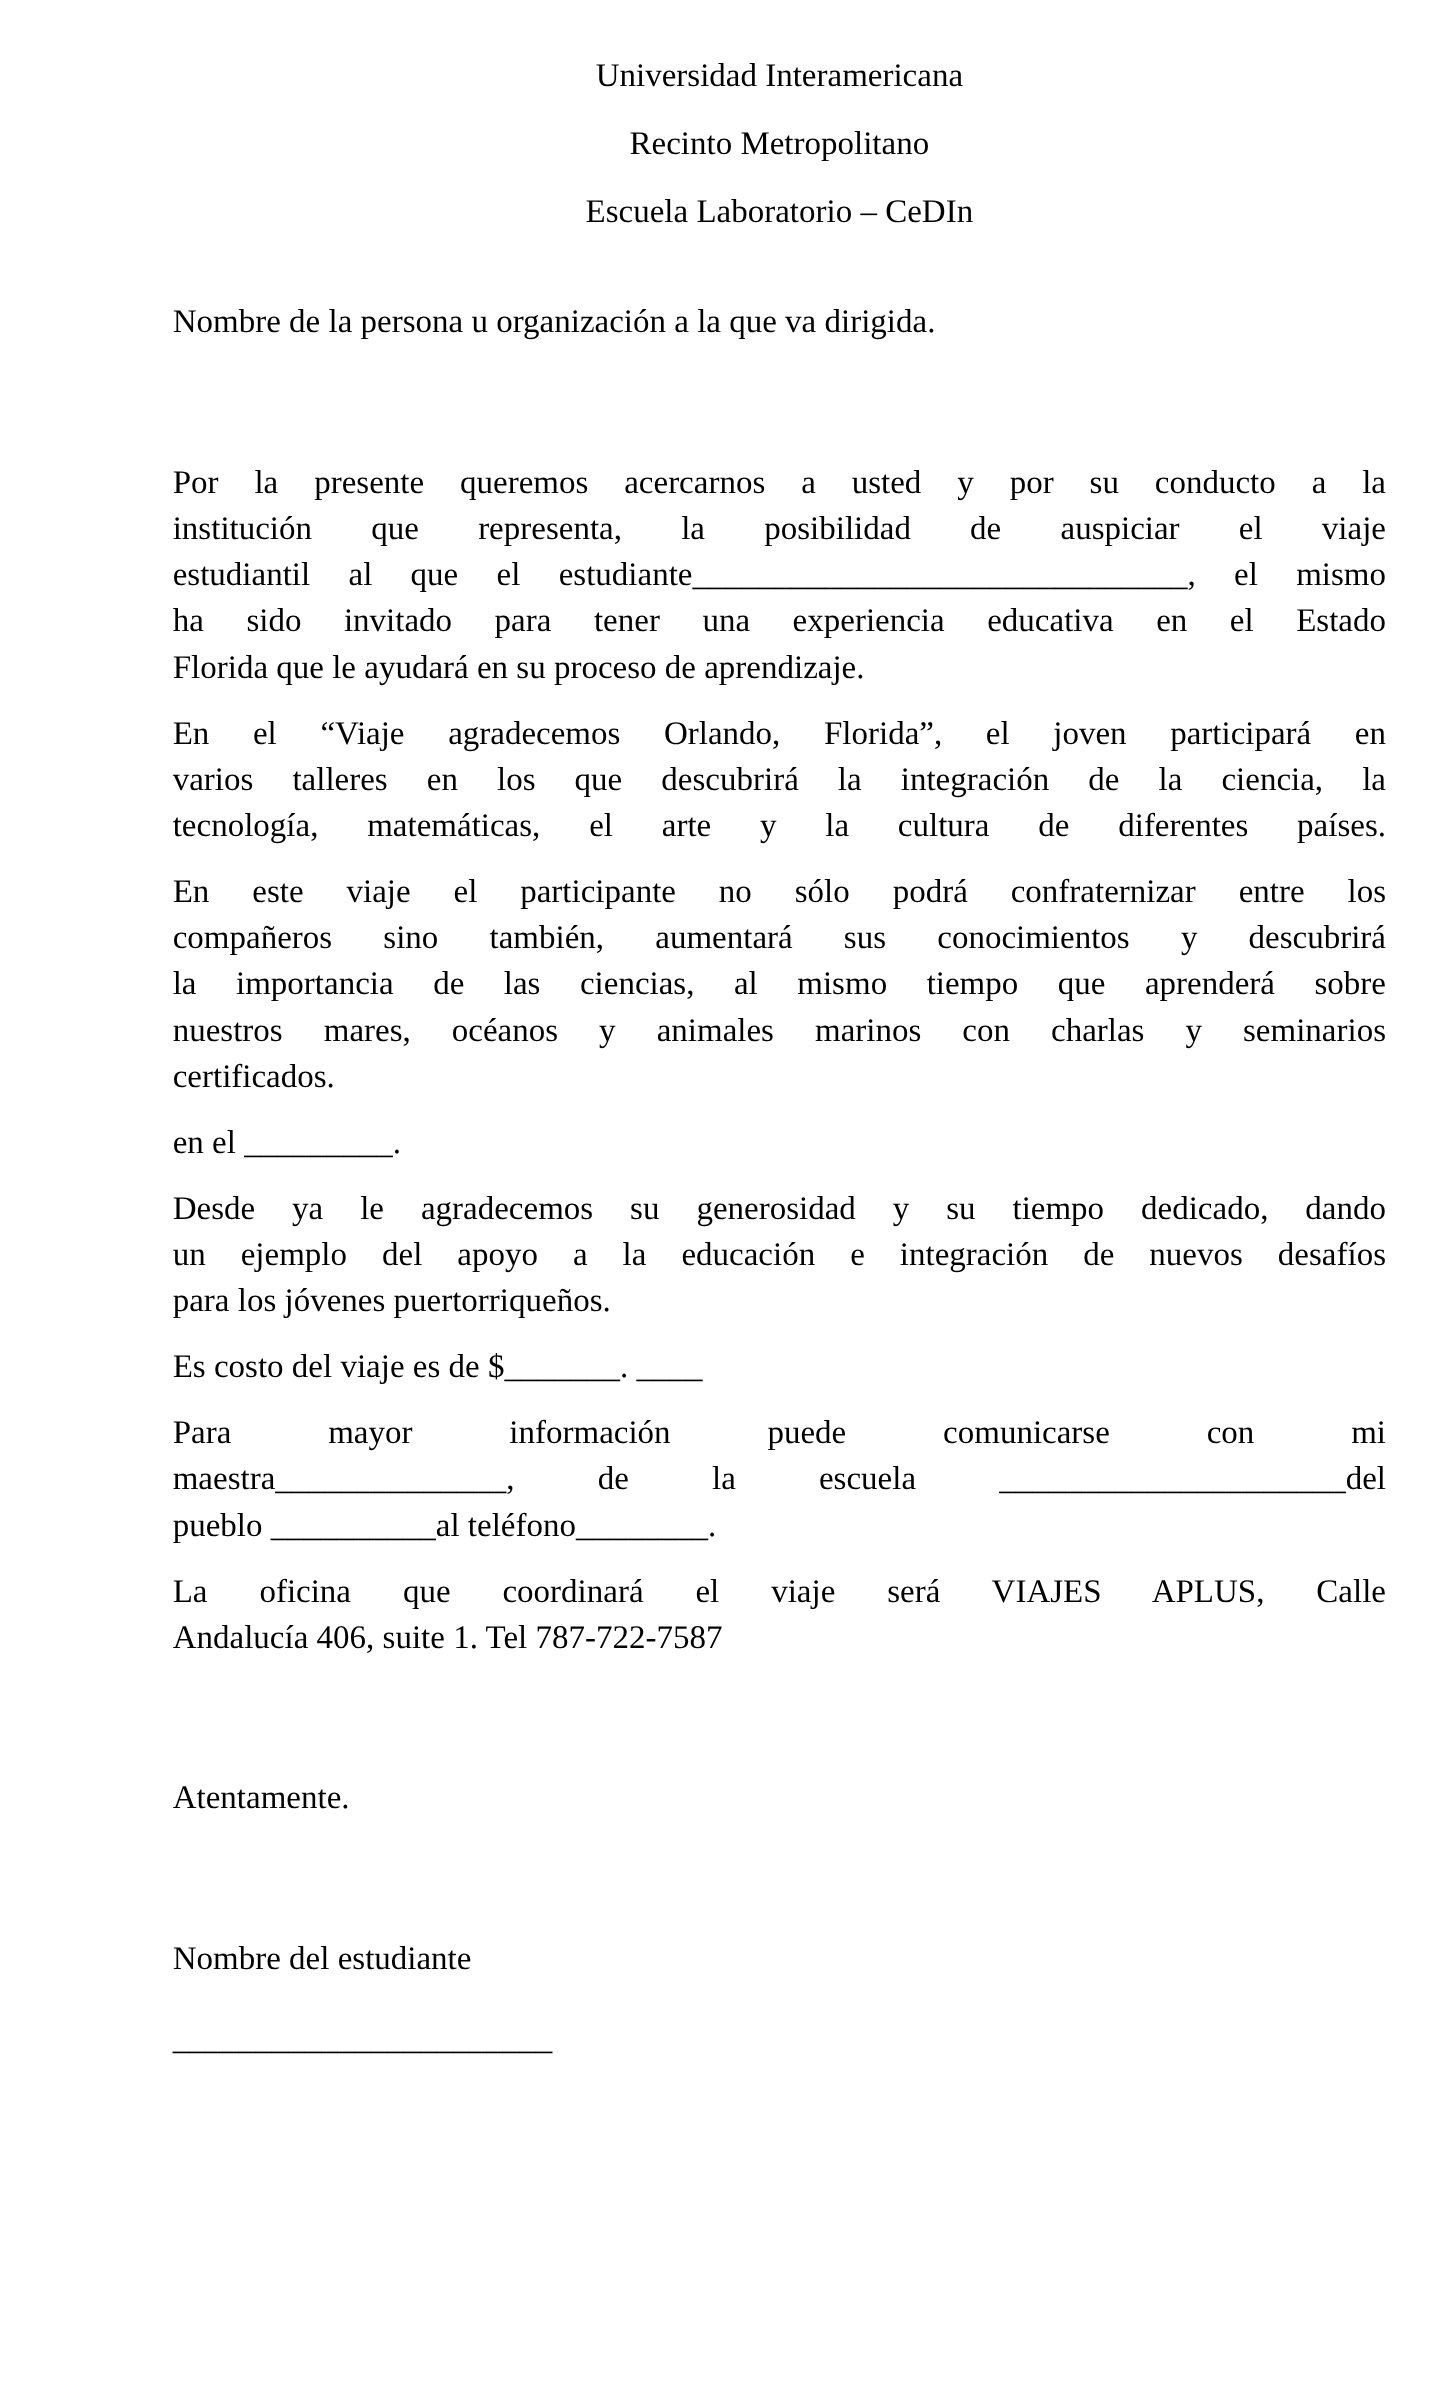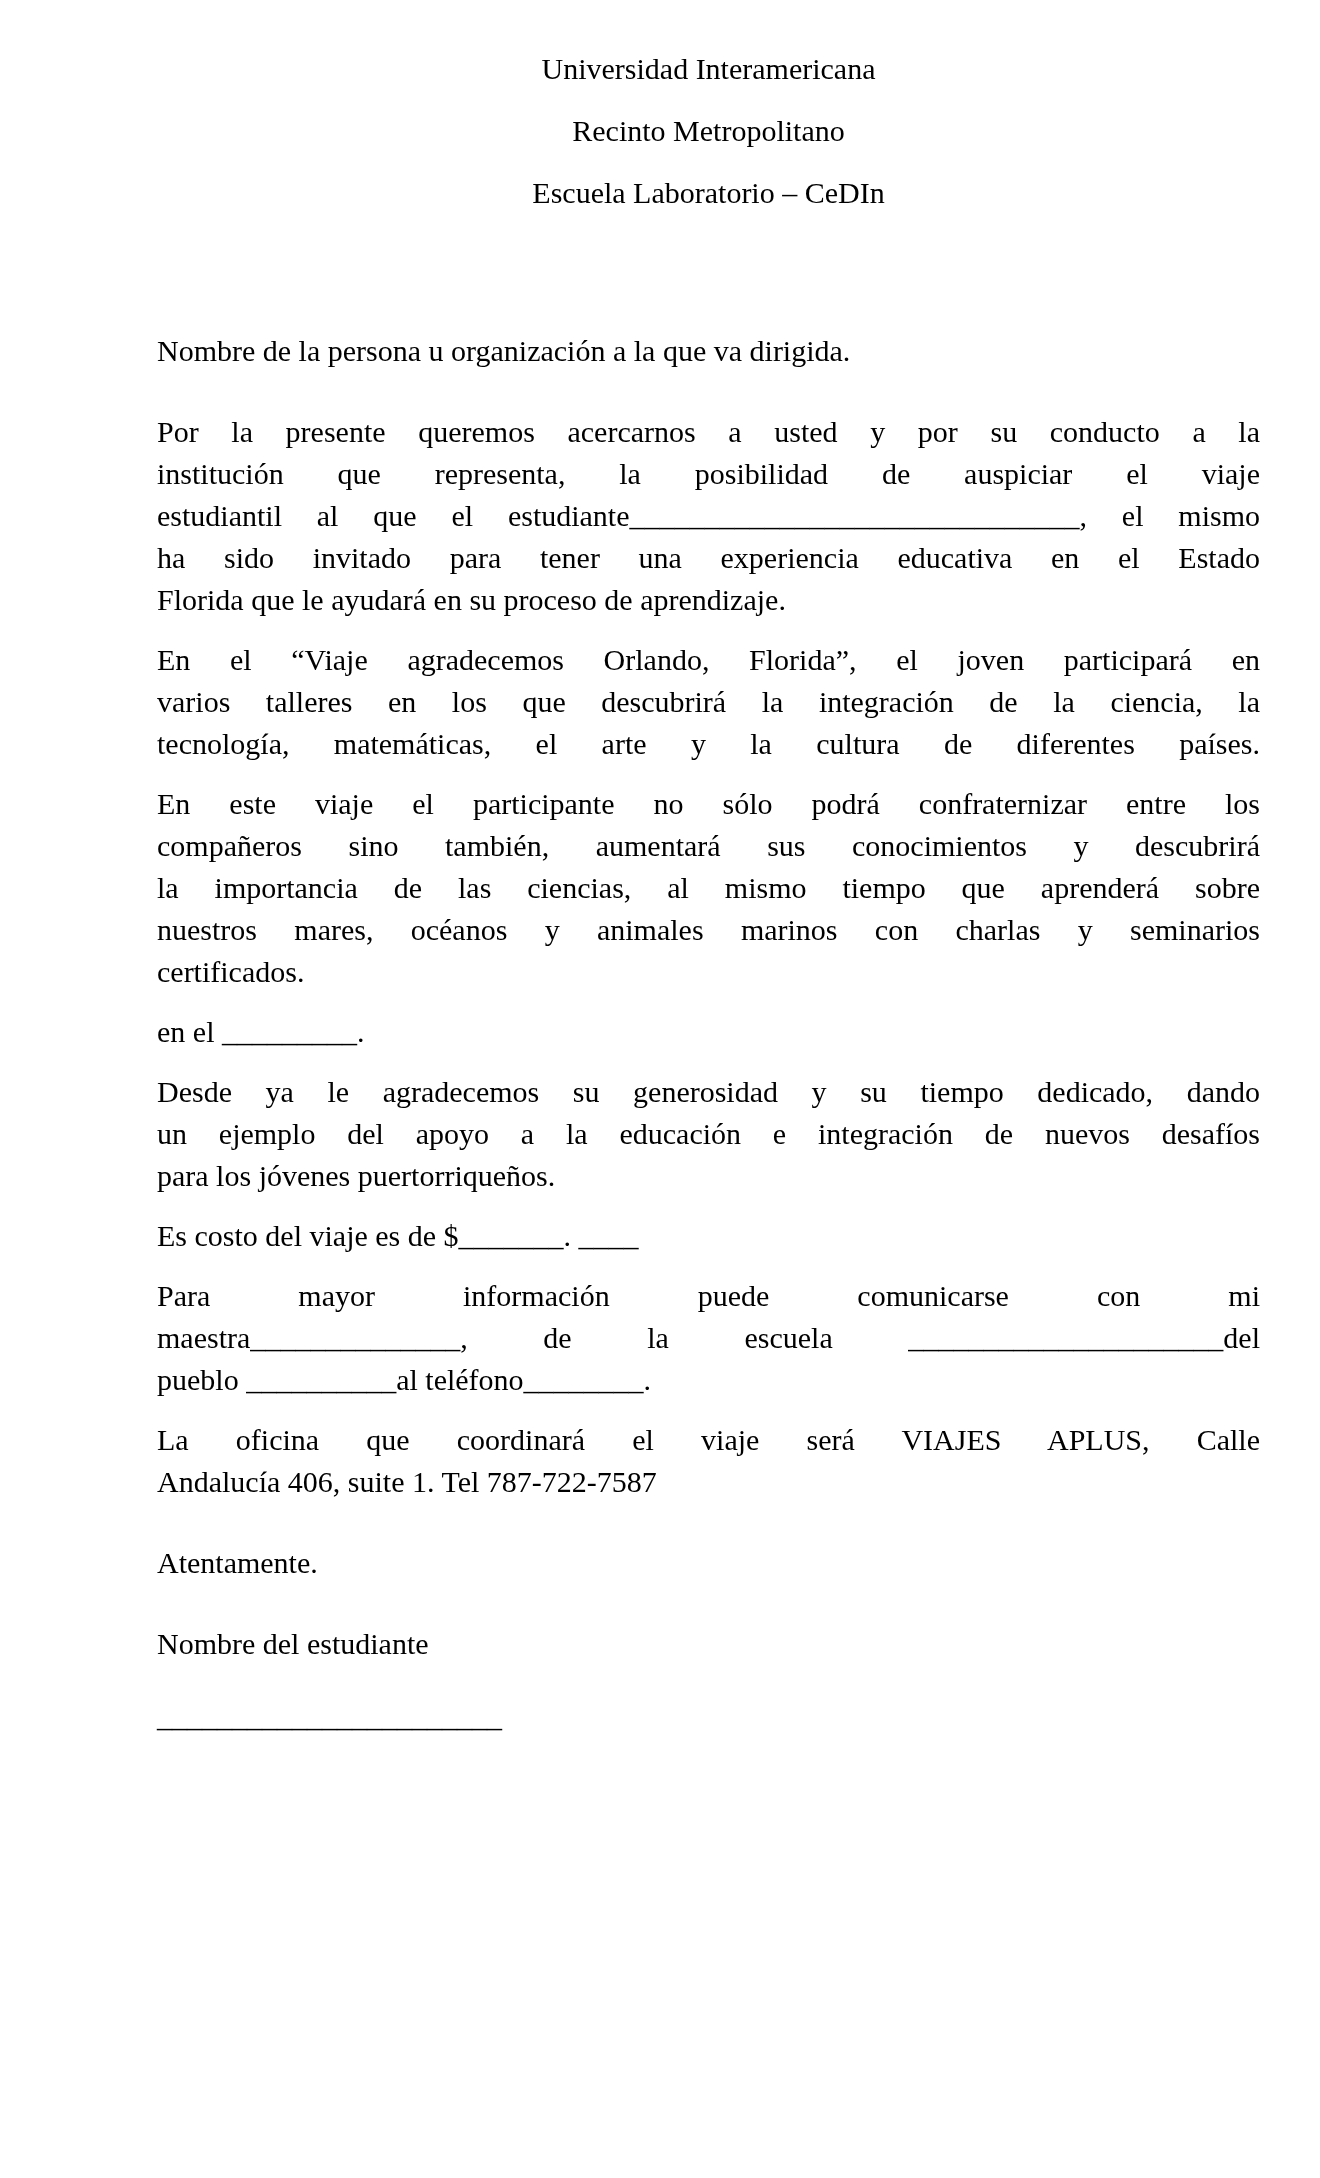--- a/index.html
+++ b/index.html
@@ -33,22 +33,22 @@
   
   .jline {
     text-align: justify;
     text-align-last: justify;
     text-justify: inter-word;
   }
   
   .lline {
     text-align: left;
   }
-  .gap-80 { margin-top: 106px; }
-  .gap-84 { margin-top: 39px; }
+  .gap-80 { margin-top: 48px; }
+  .gap-84 { margin-top: 104px; }
   .gap-40 { margin-top: 31px; }
   .gap-18 { margin-top: 18px; }
 </style>
 </head>
 <body>
 
 <div class="page">
 
   <header class="doc-header">
     <div class="hline">Universidad Interamericana</div>

